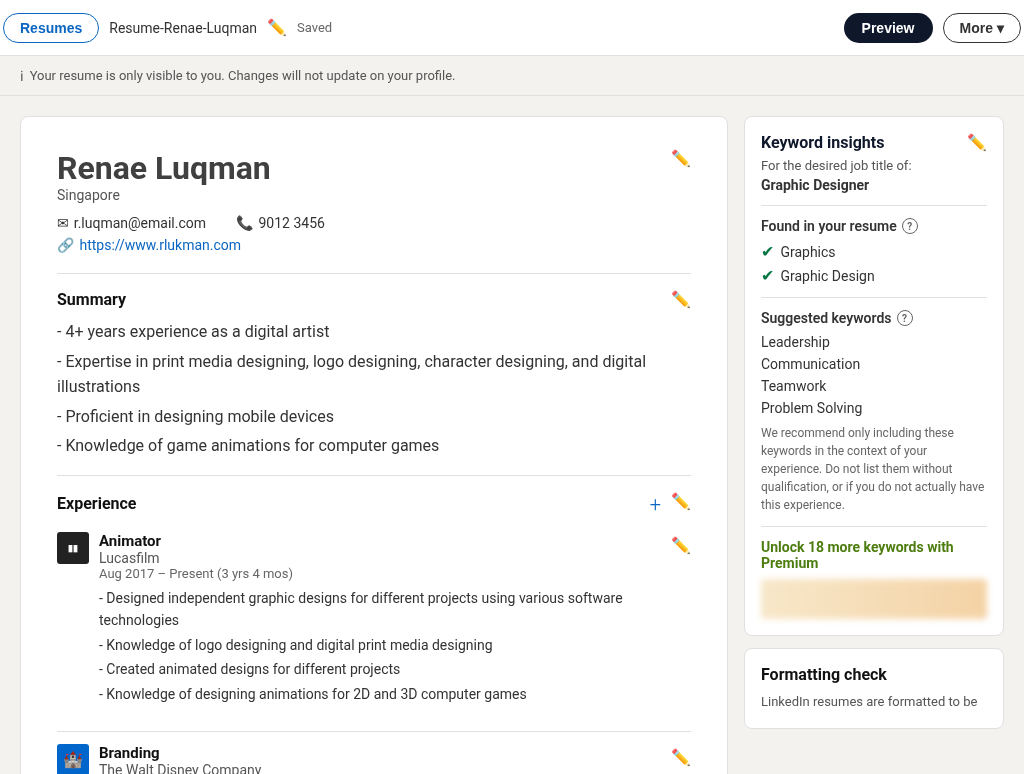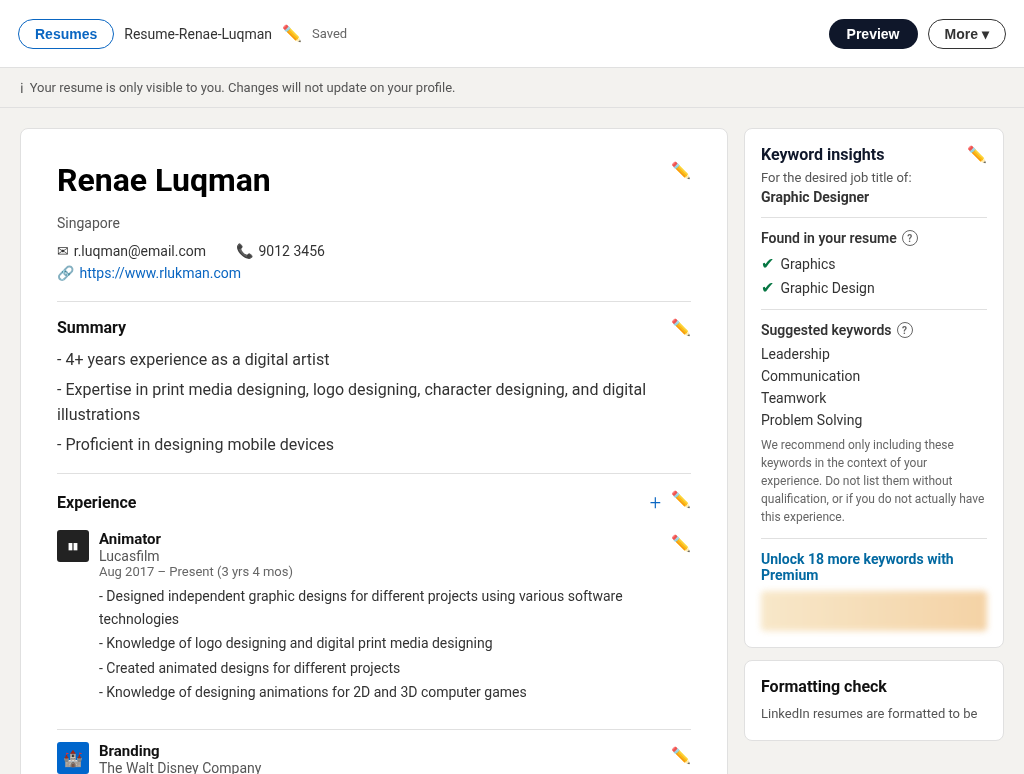--- a/index.html
+++ b/index.html
@@ -4,22 +4,22 @@
   <style>
     * { box-sizing: border-box; margin: 0; padding: 0; }
     body { font-family: -apple-system, BlinkMacSystemFont, 'Segoe UI', Roboto, sans-serif; background: #f3f2ef; color: #333; font-size: 14px; }
 
     
     .header {
       background: white;
       border-bottom: 1px solid #e0e0e0;
       display: flex;
       align-items: center;
-      padding: 0 18px;
-      height: 68px;
+      padding: 0 3px;
+      height: 56px;
       gap: 12px;
     }
     .header-left { display: flex; align-items: center; gap: 10px; flex: 1; }
     .btn-resumes {
       border: 1.5px solid #0a66c2;
       color: #0a66c2;
       background: white;
       border-radius: 20px;
       padding: 6px 16px;
       font-size: 14px;
@@ -79,21 +79,21 @@
     
     .resume-panel {
       background: white;
       border-radius: 8px;
       border: 1px solid #e0e0e0;
       flex: 1;
       padding: 32px 36px;
       min-height: 600px;
     }
 
-    .resume-name-heading { font-size: 32px; font-weight: 700; color: #000000; margin-bottom: 16px; }
+    .resume-name-heading { font-size: 32px; font-weight: 700; color: #404040; margin-bottom: 0; }
     .resume-location { font-size: 14px; color: #555; margin-bottom: 12px; }
     .resume-contact { display: flex; gap: 30px; align-items: center; margin-bottom: 6px; font-size: 14px; color: #333; }
     .resume-contact-item { display: flex; align-items: center; gap: 5px; }
     .resume-link { color: #0a66c2; font-size: 14px; text-decoration: none; display: flex; align-items: center; gap: 5px; margin-bottom: 20px; }
 
     .section-header {
       display: flex;
       justify-content: space-between;
       align-items: flex-start;
       margin-bottom: 10px;
@@ -145,21 +145,21 @@
     .found-label { font-size: 14px; font-weight: 600; color: #333; margin-bottom: 8px; display: flex; align-items: flex-start; gap: 5px; }
     .keyword-found-item { display: flex; align-items: center; gap: 6px; font-size: 14px; color: #333; margin-bottom: 5px; }
     .check-icon { color: #057642; font-size: 16px; }
 
     .suggested-section { }
     .suggested-label { font-size: 14px; font-weight: 600; color: #333; margin-bottom: 8px; display: flex; align-items: center; gap: 5px; }
     .keyword-item { font-size: 14px; color: #333; margin-bottom: 6px; }
     .suggested-note { font-size: 12px; color: #666; line-height: 1.5; margin-top: 8px; }
 
     .unlock-section { margin-top: 12px; border-top: 1px solid #e0e0e0; padding-top: 12px; }
-    .unlock-title { font-size: 14px; font-weight: 700; color: #0369a1; margin-bottom: 8px; }
+    .unlock-title { font-size: 14px; font-weight: 700; color: #4d7c0f; margin-bottom: 8px; }
     .unlock-blur { height: 40px; background: linear-gradient(90deg, #f5deb3, #f0c080); border-radius: 4px; filter: blur(3px); opacity: 0.7; }
 
     .formatting-card { }
     .formatting-title { font-size: 16px; font-weight: 700; color: #111; margin-bottom: 8px; }
     .formatting-desc { font-size: 13px; color: #555; line-height: 1.5; }
 
     .divider { border: none; border-top: 1px solid #e0e0e0; margin: 12px 0; }
 
     .info-circle { display: inline-flex; align-items: center; justify-content: center; width: 16px; height: 16px; border-radius: 50%; border: 1.5px solid #666; color: #666; font-size: 10px; font-weight: bold; cursor: pointer; }
   </style>
@@ -215,20 +215,21 @@
 
     <div>
       <div class="section-header">
         <span class="section-title">Summary</span>
         <span class="section-edit-icon">✏️</span>
       </div>
       <div class="summary-content">
         <p>- 4+ years experience as a digital artist</p>
         <p>- Expertise in print media designing, logo designing, character designing, and digital illustrations</p>
         <p>- Proficient in designing mobile devices</p>
+        <p>- Knowledge of game animations for computer games</p>
       </div>
     </div>
 
     <div style="margin-top: 16px;">
       <div class="experience-header">
         <span class="section-title">Experience</span>
         <div class="experience-actions">
           <span style="color:#0a66c2; font-size:20px; cursor:pointer; font-weight:300;">+</span>
           <span class="section-edit-icon">✏️</span>
         </div>

